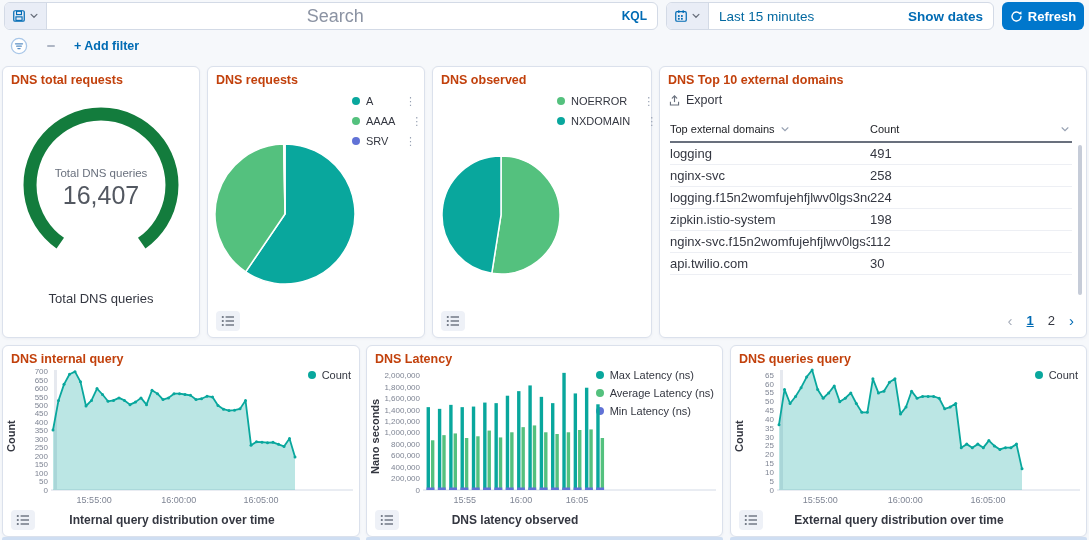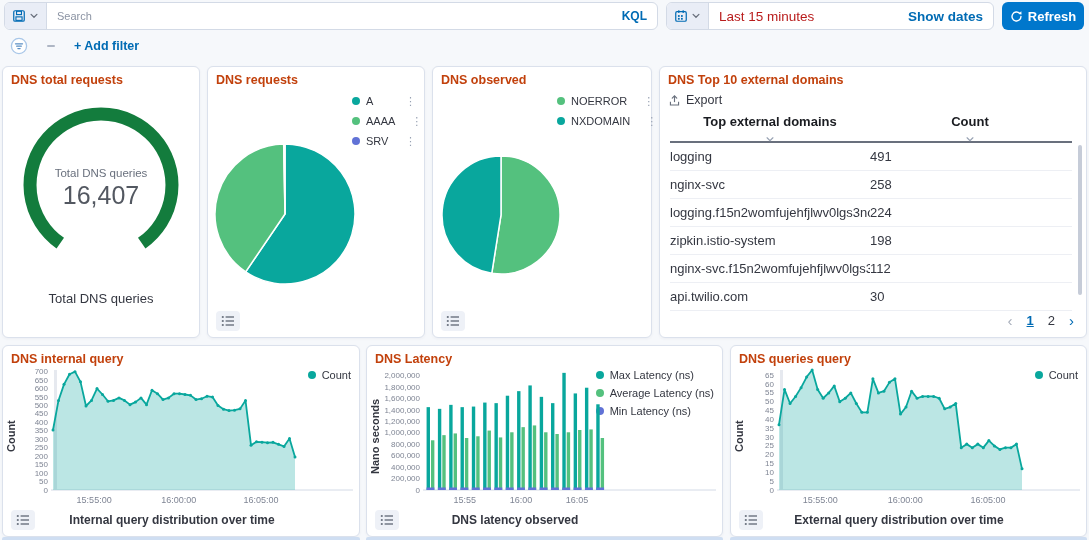--- a/index.html
+++ b/index.html
@@ -4,26 +4,26 @@
 <style>
   * { margin:0; padding:0; box-sizing:border-box; }
   html,body { width:1089px; height:540px; overflow:hidden; }
   body { background:#f6f8fb; font-family:"Liberation Sans","DejaVu Sans",sans-serif; position:relative; color:#343741; }
 
   
   .topbar { position:absolute; left:4px; top:2px; right:4px; height:28px; display:flex; gap:8px; }
   .searchwrap { flex:1; display:flex; border:1px solid #d3dae6; border-radius:6px; background:#fff; overflow:hidden; max-width:654px; }
   .grp { display:flex; align-items:center; justify-content:center; gap:3px; background:#e9edf6; border:none; border-right:1px solid #d3dae6; padding:0 7px; cursor:pointer; }
   .sinput { flex:1; display:flex; align-items:center; padding:0 10px; gap:8px; }
-  .sinput input { flex:1; border:none; outline:none; font-size:11px; color:#343741; background:transparent; font-family:inherit; }
+  .sinput input { flex:1; border:none; outline:none; font-size:18px; color:#343741; background:transparent; font-family:inherit;text-align:center; }
   .sinput input::placeholder { color:#8b93a3; }
   .kql { font-size:12px; font-weight:bold; color:#006bb4; cursor:pointer; }
   .datewrap { width:328px; display:flex; border:1px solid #d3dae6; border-radius:6px; background:#fff; overflow:hidden; }
   .dinput { flex:1; display:flex; align-items:center; padding:0 10px; }
-  .drange { font-size:13.5px; color:#b91c1c; cursor:pointer; }
+  .drange { font-size:13.5px; color:#0369a1; cursor:pointer; }
   .showdates { margin-left:auto; font-size:13.5px; font-weight:bold; color:#006bb4; cursor:pointer; }
   .refresh { width:82px; height:28px; background:#0077cc; color:#fff; border:none; border-radius:6px; font-size:13px; font-weight:bold; display:flex; align-items:center; justify-content:center; gap:5px; cursor:pointer; font-family:inherit;text-align:center; }
 
   
   .filterrow { position:absolute; left:10px; top:37px; height:18px; display:flex; align-items:center; gap:19px; }
   .fdash { width:8px; height:2px; background:#aeb6c4; border-radius:1px; }
   .addfilter { font-size:12.5px; font-weight:bold; color:#006bb4; cursor:pointer; }
 
   
   .panel { position:absolute; background:#fff; border:1px solid #dbe1ec; border-radius:6px; box-shadow:0 1px 3px rgba(50,60,90,.05); }
@@ -44,25 +44,25 @@
   .cl-row { display:flex; align-items:center; gap:6px; height:18px; cursor:pointer; }
 
   .legend-btn { position:absolute; left:8px; bottom:6px; width:24px; height:20px; border:none; border-radius:4px; background:#eef1f7; display:flex; align-items:center; justify-content:center; cursor:pointer; }
 
   .ylab { position:absolute; left:2px; top:30px; height:120px; writing-mode:vertical-rl; transform:rotate(180deg); text-align:center; font-size:11px; font-weight:bold; color:#343741; }
   .xtitle { position:absolute; text-align:center; font-size:12px; font-weight:bold; color:#343741; }
 
   
   .export { position:absolute; left:8px; top:26px; display:flex; align-items:center; gap:5px; font-size:12.5px; color:#343741; cursor:pointer; }
   .thead { position:absolute; left:10px; right:14px; top:50px; height:26px; border-bottom:2px solid #69707d; display:flex; align-items:center; }
-  .th { font-size:13px; font-weight:bold; color:#1a1c21; display:flex; align-items:center; gap:5px; cursor:pointer;flex-direction:column; }
+  .th { font-size:11px; font-weight:normal; color:#1a1c21; display:flex; align-items:center; gap:5px; cursor:pointer; }
   .th.c1 { width:200px; }
   .th.c2 { flex:1; justify-content:space-between; padding-right:2px; }
   .tbody { position:absolute; left:10px; right:14px; top:76px; }
-  .trow { height:28px; display:flex; align-items:center; border-bottom:1px solid #edeff4; font-size:13px; color:#343741; }
+  .trow { height:22px; display:flex; align-items:center; border-bottom:1px solid #edeff4; font-size:13px; color:#343741; }
   .td1 { width:200px; white-space:nowrap; overflow:hidden; }
   .td2 { flex:1; }
   .scrollbar { position:absolute; right:4px; top:78px; width:4px; height:150px; background:#c6ccd8; border-radius:2px; }
   .pager { position:absolute; right:12px; bottom:8px; display:flex; align-items:center; gap:14px; font-size:13px; }
   .pg-prev { color:#a6adba; cursor:default; font-size:15px; }
   .pg-next { color:#006bb4; cursor:pointer; font-size:15px; }
   .pg-num { color:#343741; cursor:pointer; }
   .pg-num.active { color:#006bb4; font-weight:bold; text-decoration:underline; }
 
   .peek { position:absolute; top:537px; height:3px; background:#cfdef2; border-radius:2px 2px 0 0; }

